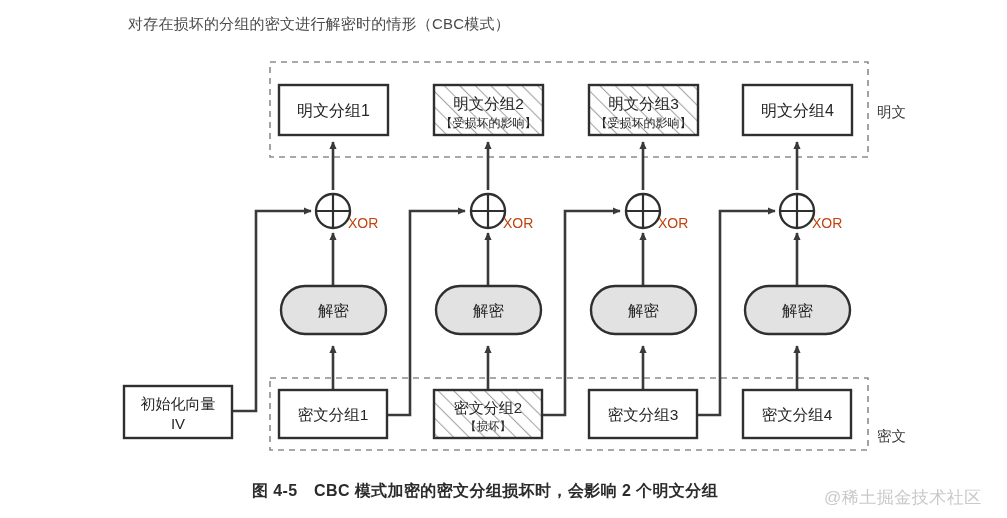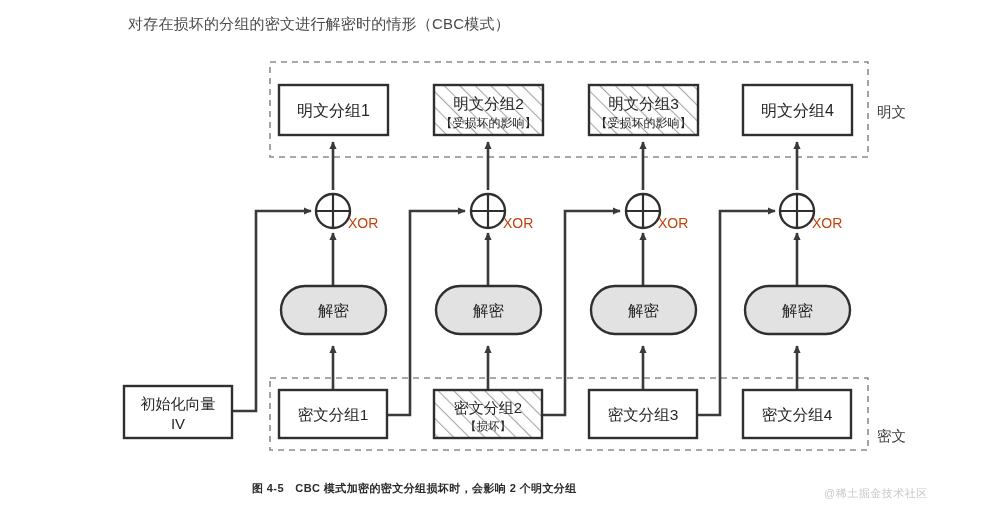--- a/index.html
+++ b/index.html
@@ -10,24 +10,24 @@
   }
   #diagram-root{position:absolute;inset:0;}
   svg#canvas{position:absolute;left:0;top:0;width:1007px;height:518px;}
 
   .htmltext{position:absolute;white-space:nowrap;}
 
   #title-text{
     left:128px;top:15px;font-size:15px;color:#4a4a4a;letter-spacing:.2px;
   }
   #caption-text{
-    left:252px;top:481px;font-size:11px;color:#2b2b2b;font-weight:600;letter-spacing:.4px;
+    left:252px;top:481px;font-size:16px;color:#2b2b2b;font-weight:600;letter-spacing:.4px;
   }
   #watermark-text{
-    left:824px;top:486px;font-size:11px;color:#c9c9c9;letter-spacing:.5px;
+    left:824px;top:486px;font-size:17px;color:#c9c9c9;letter-spacing:.5px;
   }
   .side-label{font-size:14.5px;color:#3a3a3a;}
   #plaintext-side-label{left:877px;top:103px;}
   #ciphertext-side-label{left:877px;top:404px;margin-top:23px;}
   .xor-label{font-size:14px;color:#c2410c;}
 </style>
 </head>
 <body>
 
 <div id="diagram-root">

